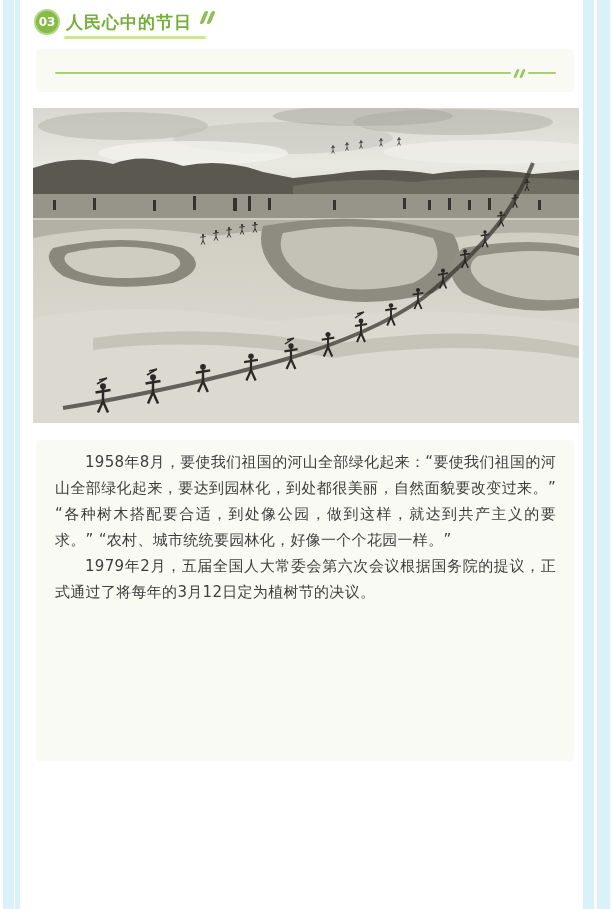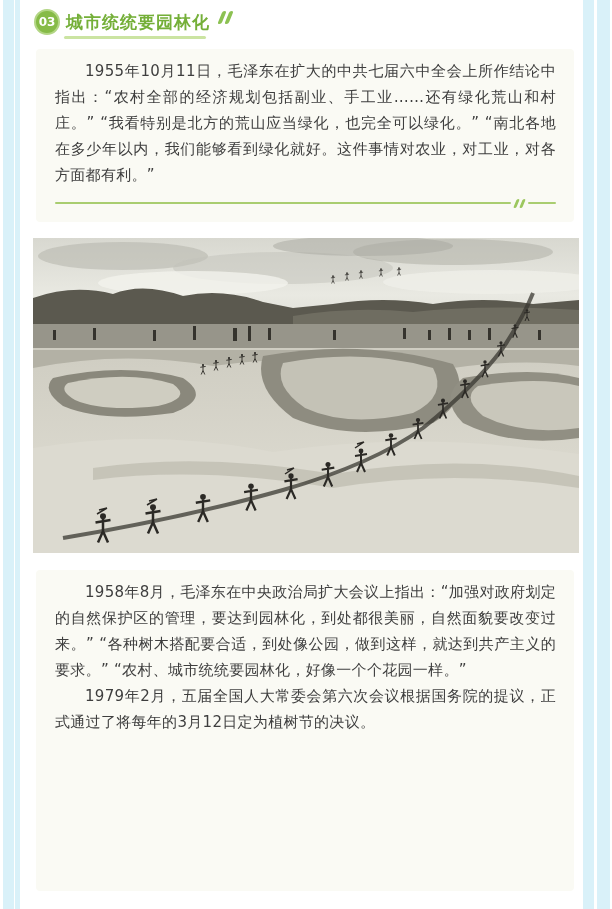--- a/index.html
+++ b/index.html
@@ -82,30 +82,29 @@
   }
 </style>
 </head>
 <body>
 
 <div class="side-strip left"></div>
 <div class="side-strip right"></div>
 
 <div class="sec-header">
   <div class="badge">03</div>
-  <div class="sec-title">城市统统要园林化</div>
+  <div class="sec-title">人民心中的节日</div>
   <span class="quote-slashes">
       <i></i>
       <i></i>
     </span>
   <div class="title-underline"></div>
 </div>
 
 <div class="card first">
-  <p>1955年10月11日，毛泽东在扩大的中共七届六中全会上所作结论中指出：“农村全部的经济规划包括副业、手工业……还有绿化荒山和村庄。” “我看特别是北方的荒山应当绿化，也完全可以绿化。” “南北各地在多少年以内，我们能够看到绿化就好。这件事情对农业，对工业，对各方面都有利。”</p>
   <div class="quote-divider">
     <span class="line long"></span>
     <span class="quote-slashes small">
         <i></i>
         <i></i>
       </span>
     <span class="line short"></span>
   </div>
 </div>
 
@@ -204,15 +203,15 @@
     <g stroke="#2b2925" stroke-width="1.5">
       <path d="M64 276 l10 -6 M66 272 l8 -2"></path>
       <path d="M114 267 l10 -6 M116 263 l8 -2"></path>
       <path d="M252 236 l9 -6 M254 232 l7 -2"></path>
       <path d="M322 210 l9 -6 M324 206 l7 -2"></path>
     </g>
   </svg>
 </div>
 
 <div class="card second">
-  <p>1958年8月，毛泽东在中央政治局扩大会议上指出：“加强对政府划定的自然保护区的管理，要达到园林化，到处都很美丽，自然面貌要改变过来。” “各种树木搭配要合适，到处像公园，做到这样，就达到共产主义的要求。” “农村、城市统统要园林化，好像一个个花园一样。”</p>
+  <p>1958年8月，要使我们祖国的河山全部绿化起来：“要使我们祖国的河山全部绿化起来，要达到园林化，到处都很美丽，自然面貌要改变过来。” “各种树木搭配要合适，到处像公园，做到这样，就达到共产主义的要求。” “农村、城市统统要园林化，好像一个个花园一样。”</p>
   <p>1979年2月，五届全国人大常委会第六次会议根据国务院的提议，正式通过了将每年的3月12日定为植树节的决议。</p>
 </div>
 
 </body></html>

